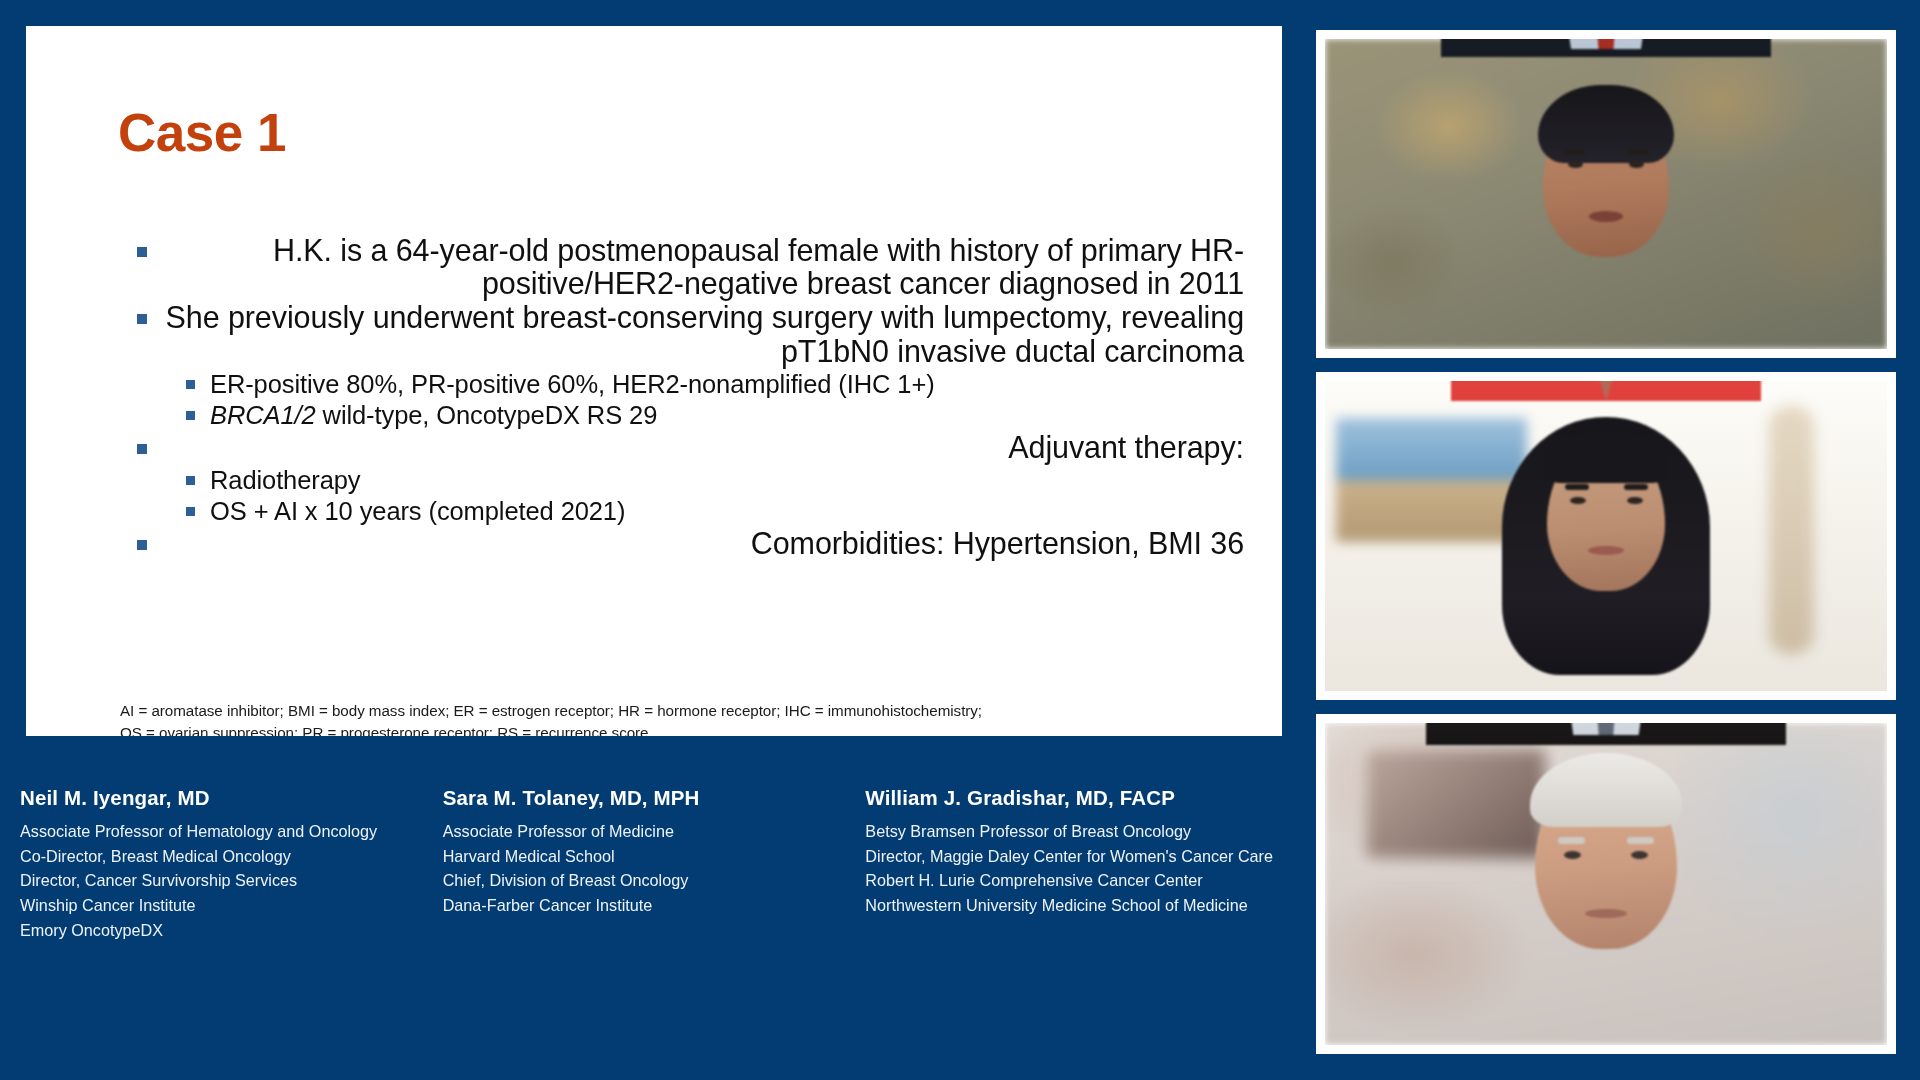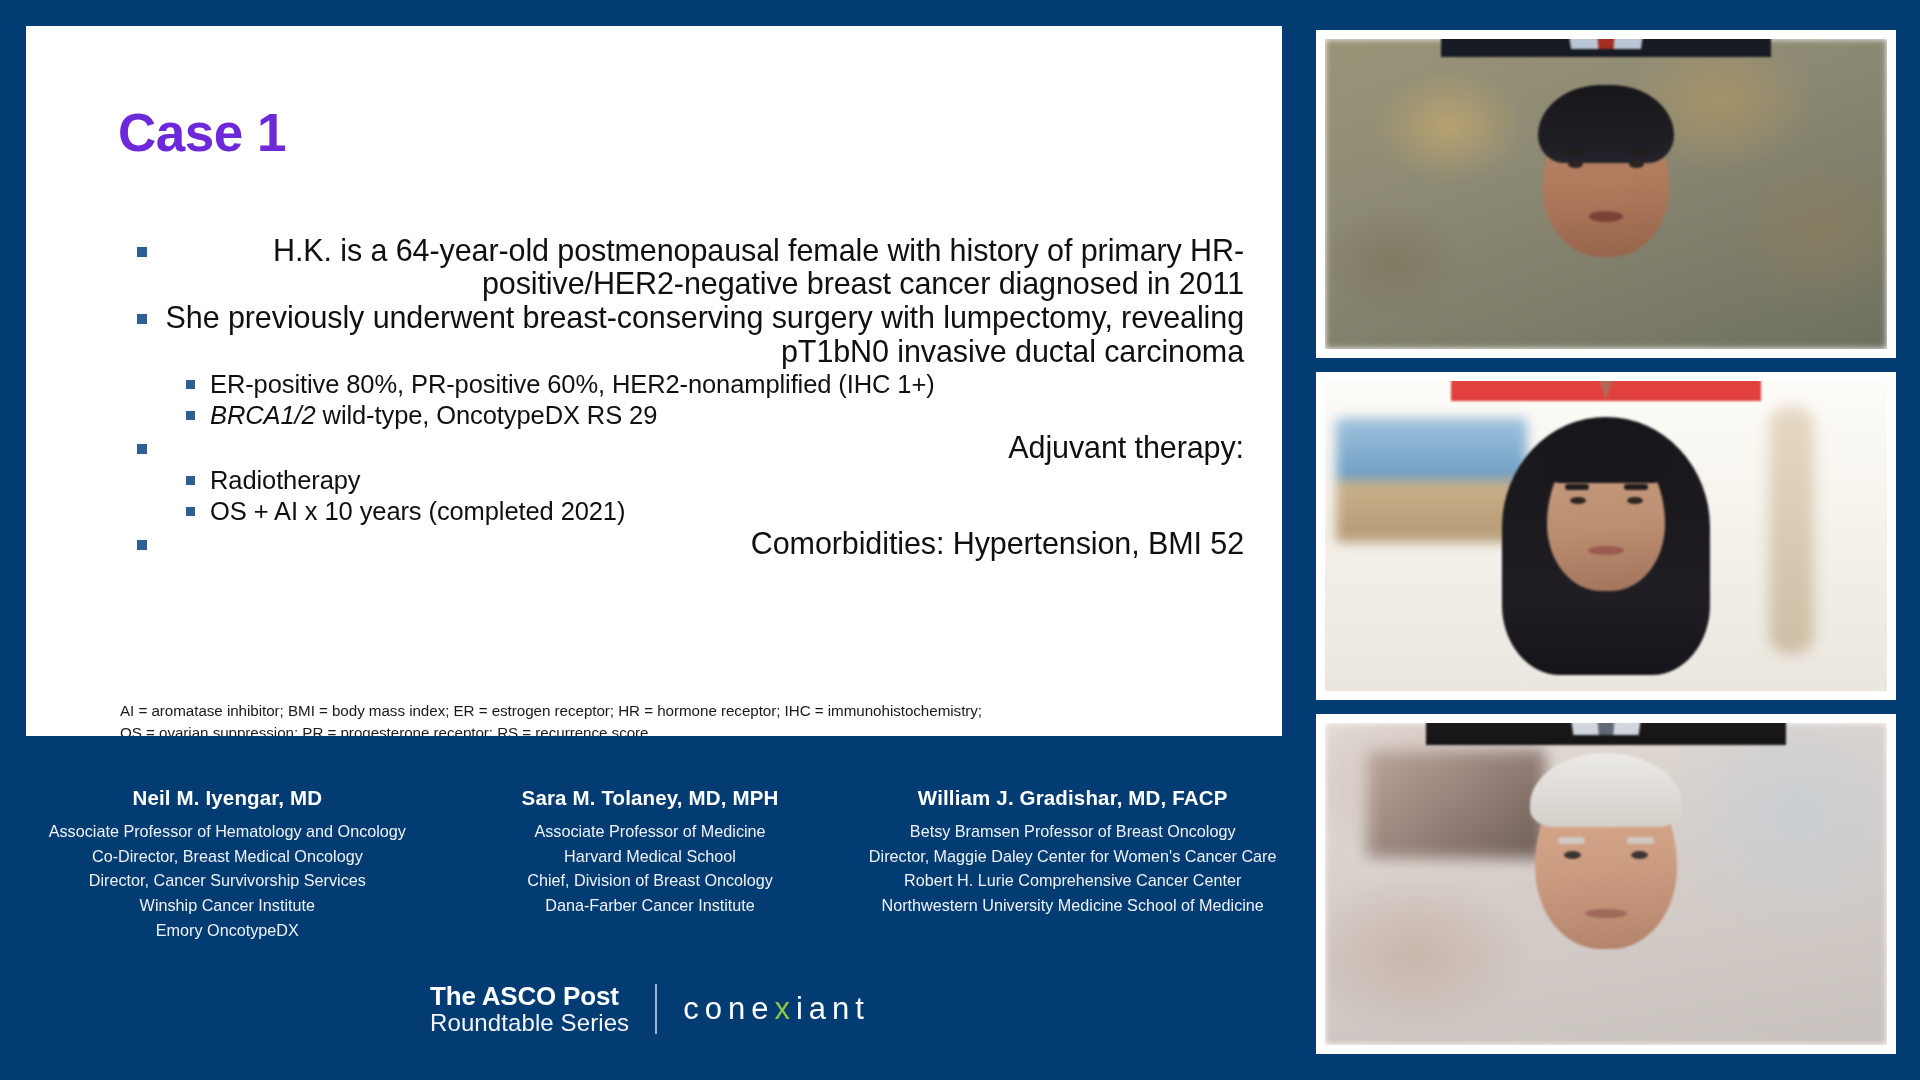--- a/index.html
+++ b/index.html
@@ -32,21 +32,21 @@
     box-sizing: border-box;
     overflow: hidden;
   }
 
   #slide-title {
     position: absolute;
     left: 92px;
     top: 80px;
     font-size: 53px;
     font-weight: bold;
-    color: #6d28d9;
+    color: #c2410c;
     letter-spacing: -0.5px;
     line-height: 1;
     text-align: right;
   }
 
   #bullet-area {
     position: absolute;
     left: 108px;
     top: 208px;
     width: 1110px;
@@ -119,21 +119,21 @@
     left: 0px;
     top: 786px;
     width: 1300px;
     display: flex;
     justify-content: space-between;
     padding: 0 16px;
     box-sizing: border-box;
   }
   .fac-col {
     flex: 1 1 0;
-    text-align: center;
+    text-align: left;
     color: #ffffff;
     padding: 0 4px;
   }
   .fac-name {
     font-size: 20.5px;
     font-weight: bold;
     letter-spacing: 0.15px;
     margin-bottom: 9px;
     white-space: nowrap;
   }
@@ -471,21 +471,21 @@
             </li>
             <li class="b2">
               <span class="sq"></span>
               <span>OS + AI x 10 years (completed 2021)</span>
             </li>
           </ul>
         </li>
 
         <li class="b1">
           <span class="sq"></span>
-          <span>Comorbidities: Hypertension, BMI 52</span>
+          <span>Comorbidities: Hypertension, BMI 36</span>
         </li>
 
       </ul>
     </div>
 
     <div id="footnote">
       <div>AI = aromatase inhibitor; BMI = body mass index; ER = estrogen receptor; HR = hormone receptor; IHC = immunohistochemistry;</div>
       <div>OS = ovarian suppression; PR = progesterone receptor; RS = recurrence score.</div>
     </div>
 
@@ -513,28 +513,20 @@
     <div class="fac-col">
       <div class="fac-name">William J. Gradishar, MD, FACP</div>
       <div class="fac-line">Betsy Bramsen Professor of Breast Oncology</div>
       <div class="fac-line">Director, Maggie Daley Center for Women's Cancer Care</div>
       <div class="fac-line">Robert H. Lurie Comprehensive Cancer Center</div>
       <div class="fac-line">Northwestern University Medicine School of Medicine</div>
     </div>
 
   </div>
 
-  <div id="logos">
-    <div id="asco-logo">
-      <div id="asco-line1">The ASCO Post</div>
-      <div id="asco-line2">Roundtable Series</div>
-    </div>
-    <div id="logo-divider"></div>
-    <div id="conexiant-logo"><span>cone</span><span class="xg">x</span><span>iant</span></div>
-  </div>
 
   <div class="vtile" id="vtile-1">
     <div class="vinner">
       <div id="v1-bg"></div>
       <div class="soften">
         <div id="v1-torso"></div>
         <div id="v1-shirt"></div>
         <div id="v1-tie"></div>
 
         <div id="v1-head"></div>

